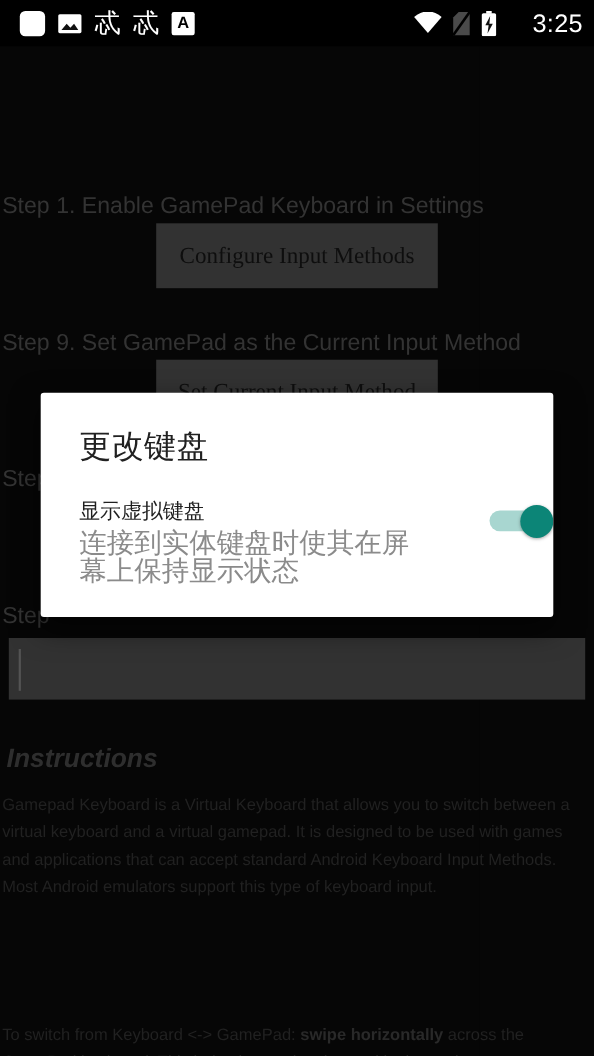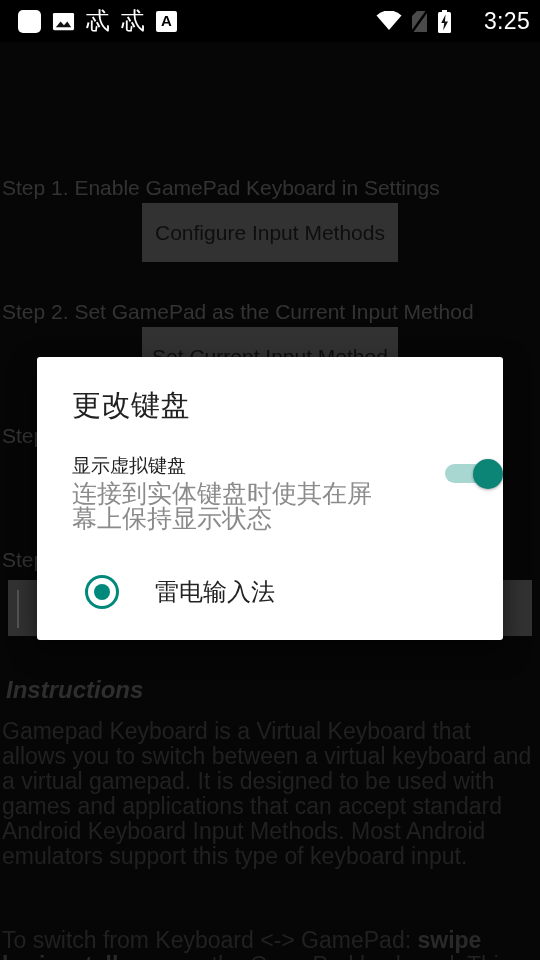--- a/index.html
+++ b/index.html
@@ -35,44 +35,44 @@
   
   #bg { position:absolute; top:42px; left:0; width:436px; height:918px; background:#0b0b0b;padding-left:14px; }
   .step-label {
     position:absolute; left:2px; color:#5d5d5d; font-size:21px;
     white-space:nowrap;
   }
   .gbtn {
     position:absolute; background:#5b5b5b; color:#1a1a1a;
     font-size:21px; text-align:left; border:none;
     display:flex; align-items:center; justify-content:center;
-    font-family:Liberation Sans, sans-serif;
+    font-family:Liberation Serif, serif;
   }
   .edit-field {
     position:absolute; background:#5b5b5b; border:none;
   }
   .caret {
     position:absolute; width:2px; background:#9a9a9a;
   }
   #instr-head {
     position:absolute; left:6px; color:#555; font-size:24px;
     font-style:italic; font-weight:bold;
   }
   .instr-p {
     position:absolute; left:2px; width:536px; color:#3c3c3c;
-    font-size:23px; line-height:25px;
+    font-size:15px; line-height:25px;
   }
   .instr-p b { color:#4b4b4b; font-weight:bold; }
 
   
   #scrim { position:absolute; inset:0; background:rgba(0,0,0,0.45); z-index:20; }
 
   
   #dialog {
-    position:absolute; left:37px; top:357px; width:466px; height:283px;
+    position:absolute; left:37px; top:357px; width:466px; height:204px;
     background:#fff; border-radius:3px; z-index:30;
     box-shadow:0 10px 26px rgba(0,0,0,.55);
     overflow:hidden;
   }
   #dlg-title {
     position:absolute; left:35px; top:29px;
     font-size:29px; color:#212121; letter-spacing:.5px;
     font-family:"DejaVu Sans",sans-serif;
   }
   #sw-row { position:absolute; left:35px; top:94px; width:400px; }
@@ -142,21 +142,21 @@
       <span class="clock">3:25</span>
     </div>
   </div>
 
   <div id="bg">
 
     <div class="step-label" style="top:134px;">Step 1. Enable GamePad Keyboard in Settings</div>
 
     <button class="gbtn" style="left:142px; top:161px; width:256px; height:59px;">Configure Input Methods</button>
 
-    <div class="step-label" style="top:258px;">Step 2. Set GamePad as the Current Input Method</div>
+    <div class="step-label" style="top:258px;">Step 9. Set GamePad as the Current Input Method</div>
 
     <button class="gbtn" style="left:142px; top:285px; width:256px; height:59px;">Set Current Input Method</button>
 
     <div class="step-label" style="top:382px;">Step</div>
 
     <div class="step-label" style="top:506px;">Step</div>
 
     <div class="edit-field" style="left:8px; top:538px; width:524px; height:56px;"></div>
     <div class="caret" style="left:17px; top:548px; height:38px;"></div>
 

